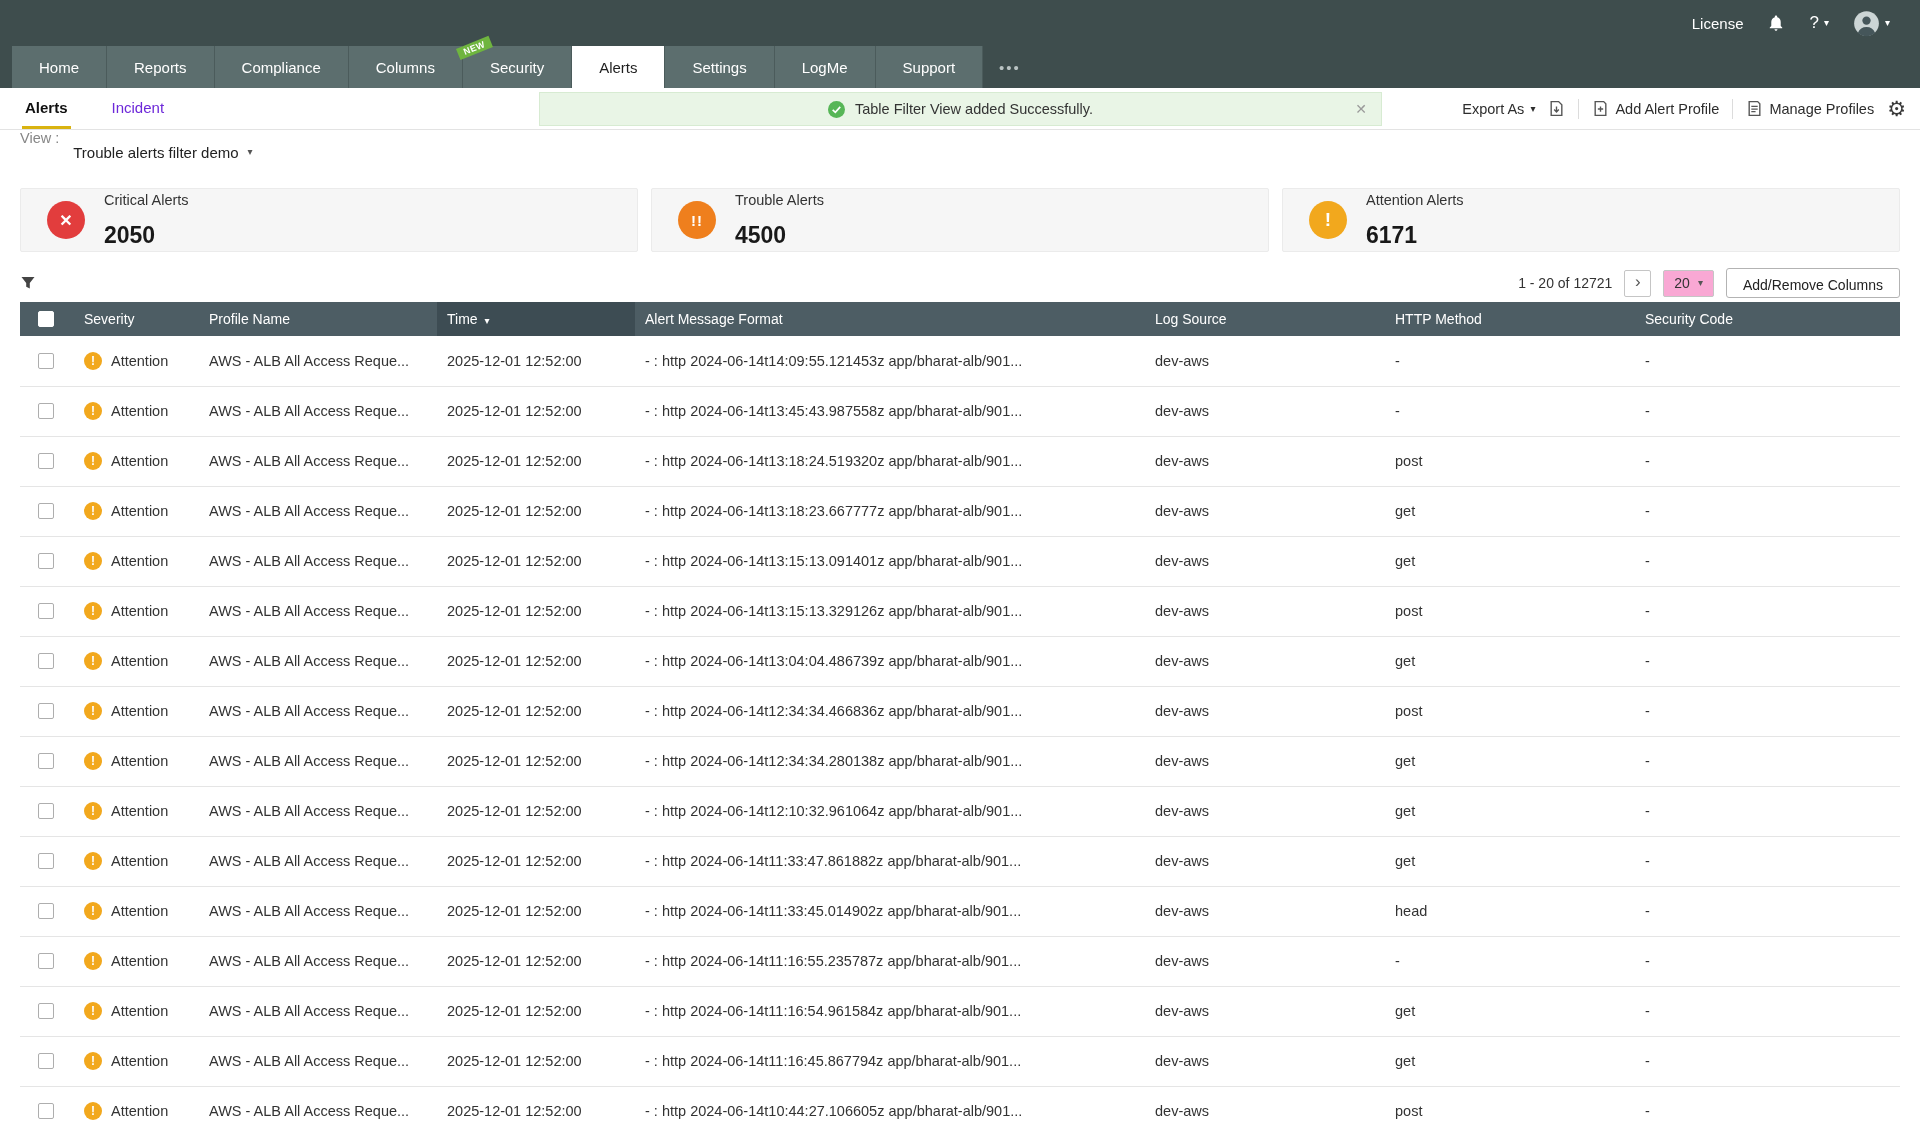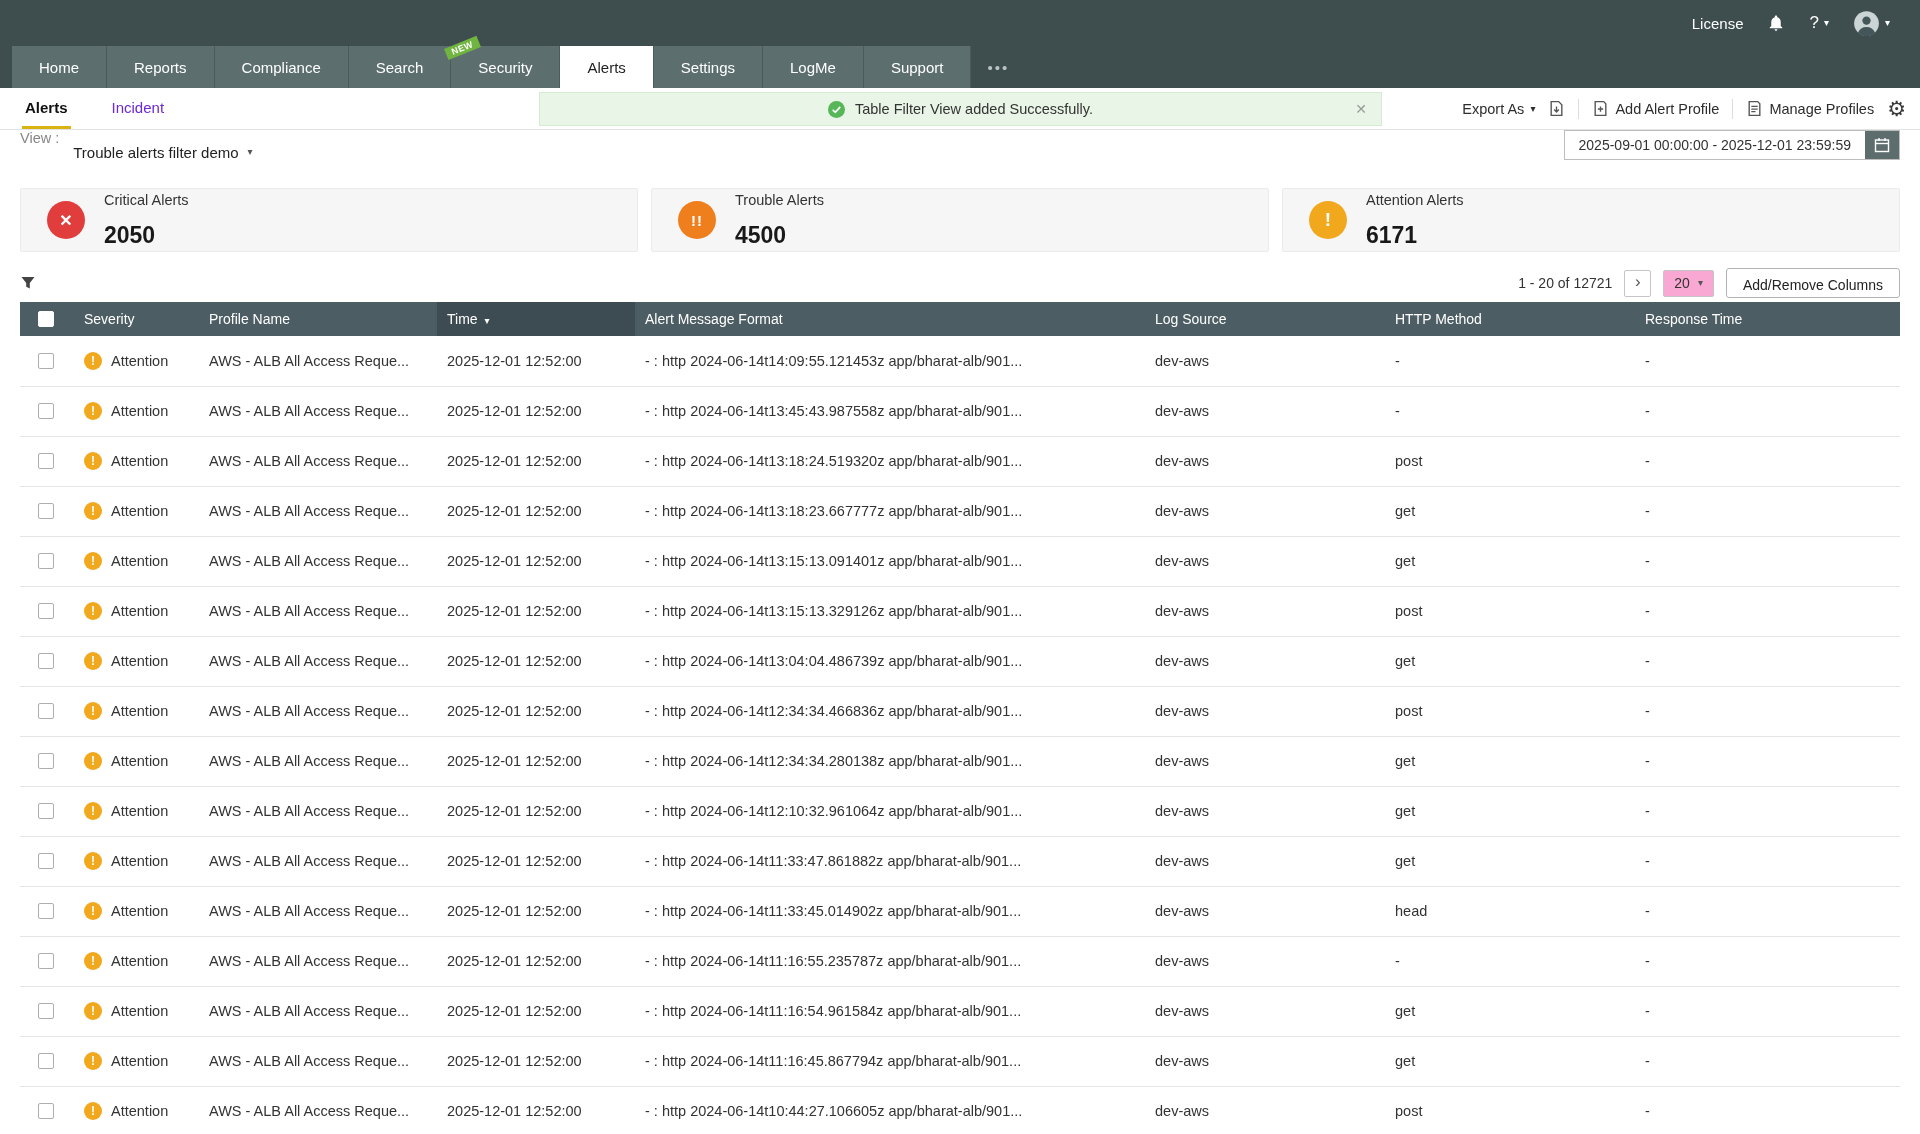--- a/index.html
+++ b/index.html
@@ -124,21 +124,21 @@
           <path d="M4.4 20.3a8.2 8.2 0 0 1 15.2 0 11 11 0 0 1-15.2 0z" fill="#45565a"></path>
         </svg>
       <span class="caret">▾</span>
     </span>
   </div>
 
   <div class="navbar">
     <div class="tab">Home</div>
     <div class="tab">Reports</div>
     <div class="tab">Compliance</div>
-    <div class="tab">Search</div>
+    <div class="tab">Columns</div>
     <div class="tab">
       <span class="new-badge">NEW</span>
       <span>Security</span>
     </div>
     <div class="tab active">Alerts</div>
     <div class="tab">Settings</div>
     <div class="tab">LogMe</div>
     <div class="tab">Support</div>
     <div class="tab-more">•••</div>
   </div>
@@ -188,31 +188,20 @@
       <span class="gear">⚙</span>
     </div>
   </div>
 
   <div class="view-row">
     <span class="view-label">View :</span>
     <span class="view-select">
       <span>Trouble alerts filter demo</span>
       <span class="caret">▾</span>
     </span>
-    <div class="date-wrap">
-      <span class="date-text">2025-09-01 00:00:00 - 2025-12-01 23:59:59</span>
-      <span class="cal-btn">
-        <svg width="16" height="16" viewBox="0 0 16 16">
-            <rect x="1.5" y="3" width="13" height="11.5" fill="none" stroke="#fff" stroke-width="1.4"></rect>
-            <line x1="1.5" y1="6.5" x2="14.5" y2="6.5" stroke="#fff" stroke-width="1.4"></line>
-            <line x1="5" y1="1" x2="5" y2="4" stroke="#fff" stroke-width="1.4"></line>
-            <line x1="11" y1="1" x2="11" y2="4" stroke="#fff" stroke-width="1.4"></line>
-          </svg>
-      </span>
-    </div>
   </div>
 
   <div class="stats-row">
     <div class="stat-card">
       <span class="stat-icon critical">✕</span>
       <span>
         <div class="stat-label">Critical Alerts</div>
         <div class="stat-value">2050</div>
       </span>
     </div>
@@ -268,21 +257,21 @@
             <input type="checkbox" class="cb head" style="">
           </th>
         <th>Severity</th>
         <th>Profile Name</th>
         <th class="time-col">
           <span>Time</span><span class="sort-caret">▾</span>
         </th>
         <th>Alert Message Format</th>
         <th>Log Source</th>
         <th>HTTP Method</th>
-        <th>Response Time</th>
+        <th>Security Code</th>
       </tr>
     </thead>
     <tbody>
     <tr class="alert-row">
       <td class="check-col">
             <input type="checkbox" class="cb" style="">
           </td>
       <td>
         <span class="sev-wrap">
           <span class="sev-dot">!</span>

